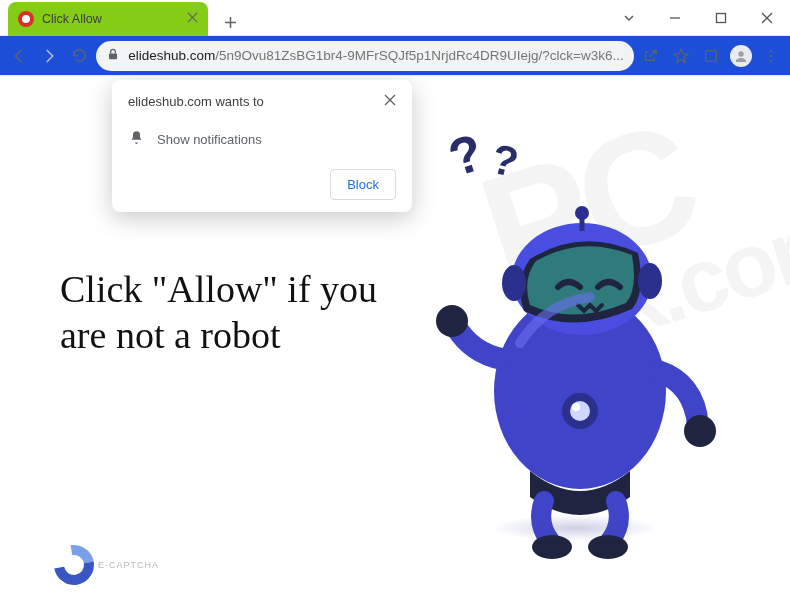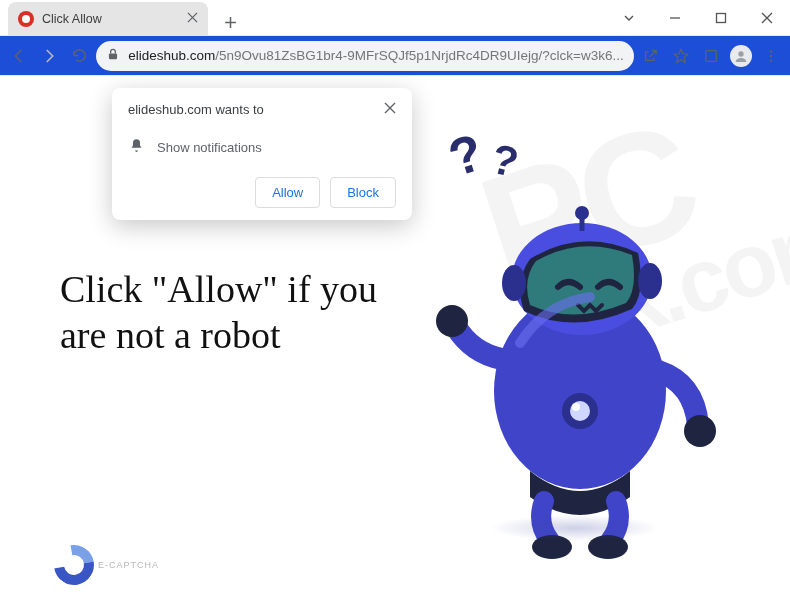--- a/index.html
+++ b/index.html
@@ -29,21 +29,21 @@
     
     .tab-strip {
       position: absolute; top: 0; left: 0; height: 36px;
       display: flex; align-items: flex-end;
     }
     .tab {
       display: flex; align-items: center;
       height: 34px;
       margin-left: 8px; margin-top: 2px;
       padding: 0 10px 0 10px;
-      background: #e5e5e5;
+      background: #84cc16;
       border-radius: 8px 8px 0 0;
       min-width: 200px;
       gap: 8px;
       font-size: 12.5px;
       color: #3c3c3c;
     }
     .favicon {
       width: 16px; height: 16px; border-radius: 50%;
       background: #d93025;
       display: inline-block;
@@ -102,21 +102,21 @@
       color: rgba(0,0,0,0.045);
       transform: rotate(-18deg);
       letter-spacing: -8px;
       line-height: 0.85;
       pointer-events:none; user-select:none;
       font-family: Arial, sans-serif;
     }
     
     .perm-popup {
       position:absolute;
-      left: 112px; top: 12px;
+      left: 112px; top: 4px;
       width: 300px;
       background:#fff;
       border-radius: 8px;
       box-shadow: 0 6px 24px rgba(0,0,0,0.22);
       padding: 14px 16px 12px 16px;
       font-size: 13px; color:#3c4043;
       z-index: 50;
     }
     .perm-header { display:flex; justify-content:space-between; align-items:flex-start; }
     .perm-close { color:#5f6368; }
@@ -287,21 +287,20 @@
     <div class="perm-row">
       <span>
         <svg width="17" height="17" viewBox="0 0 24 24">
             <path d="M12 3 a5 5 0 0 1 5 5 v4 l2 3 H5 l2 -3 V8 a5 5 0 0 1 5 -5 Z" fill="currentColor"></path>
             <path d="M10 19 a2 2 0 0 0 4 0" fill="currentColor"></path>
           </svg>
       </span>
       <span>Show notifications</span>
     </div>
     <div class="perm-buttons">
-      <button class="perm-btn">Allow</button>
       <button class="perm-btn">Block</button>
     </div>
   </div>
 
   <div class="headline">Click "Allow" if you are not a robot</div>
 
   <div class="captcha-badge">
     <div class="captcha-c"></div>
     <div class="captcha-label">E-CAPTCHA</div>
   </div>

